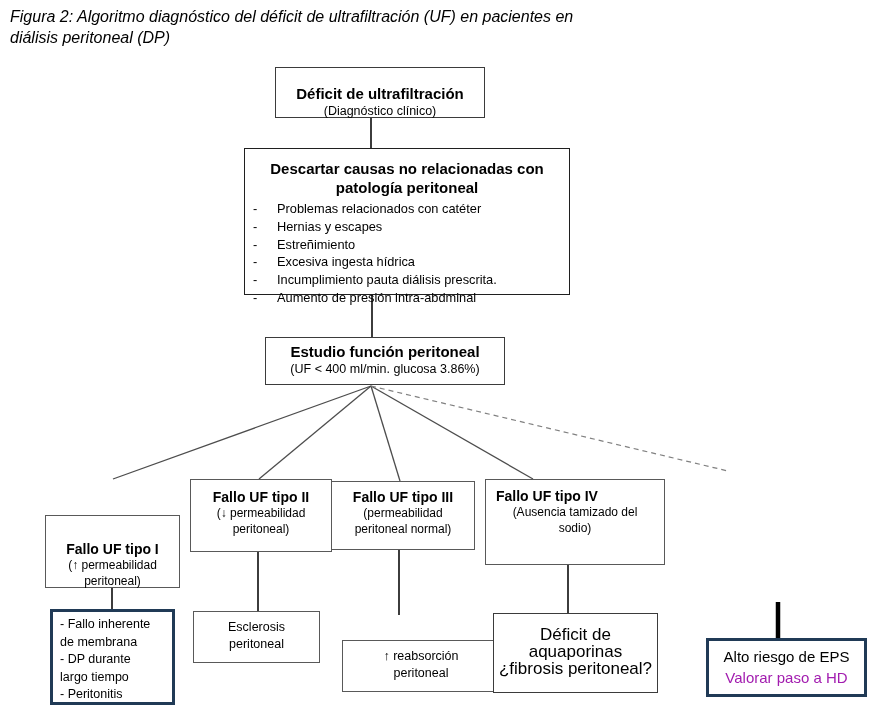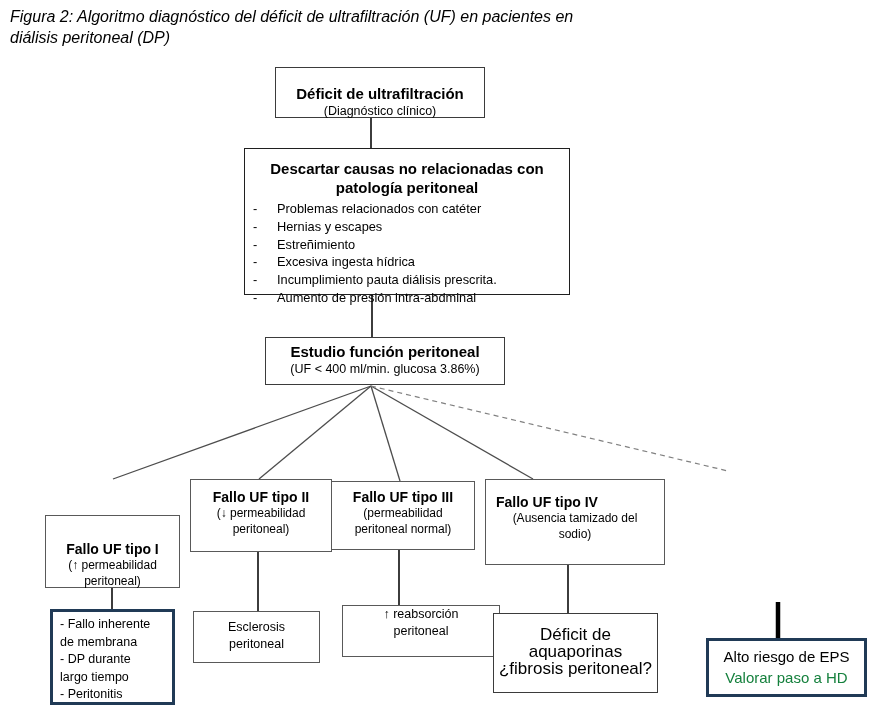--- a/index.html
+++ b/index.html
@@ -53,35 +53,35 @@
   .box-c { left: 265px; top: 337px; width: 240px; height: 48px;  border: 1.4px solid #3b3b3b; padding-top: 4px; }
   .box-c .t { font-size: 15px; line-height: 19px; }
   .box-c .s { font-size: 12.5px; line-height: 17px; }
 
   
   .tbox .t { font-size: 14px; line-height: 18px; }
   .tbox .s { font-size: 12px; line-height: 15.5px; }
   .box-t1 { left: 45px;  top: 479px; width: 135px; height: 73px; border: 1.3px solid #595959; padding-top: 24px; margin-top: 36px; }
   .box-t2 { left: 190px; top: 479px; width: 142px; height: 73px; border: 1.3px solid #595959; padding-top: 8px; }
   .box-t3 { left: 331px; top: 481px; width: 144px; height: 69px; border: 1.3px solid #595959; padding-top: 6px; }
-  .box-t4 { left: 485px; top: 479px; width: 180px; height: 86px; border: 1.3px solid #595959; padding-top: 13px; }
+  .box-t4 { left: 485px; top: 479px; width: 180px; height: 86px; border: 1.3px solid #595959; padding-top: 7px; }
   .box-t4 .t { text-align: left; padding-left: 10px; }
   .box-t5 { left: 685px; top: 481px; width: 193px; height: 122px; border: 1.6px solid #404040; text-align: left; padding: 11px 6px 0 2px; }
   .box-t5 .t { font-size: 15px; line-height: 18px; padding-left: 15px; }
   .box-t5 .perm { margin-top: 19px; font-size: 13.5px; display: flex; align-items: center; }
   .box-t5 .up-arrow { font-weight: bold; font-size: 18px; line-height: 14px; }
   .box-t5 .tal { margin-top: 16px; font-size: 13.5px; padding-left: 15px; }
 
   
   .res1 { left: 50px;  top: 609px; width: 125px; height: 96px; border: 3.5px solid #203a56; text-align: left; padding: 4px 3px 0 7px; font-size: 12.5px; line-height: 17.6px; }
   .res2 { left: 193px; top: 611px; width: 127px; height: 52px; border: 1.3px solid #595959; padding-top: 7px;  font-size: 12.5px; line-height: 17px; }
-  .res3 { left: 342px; top: 605px; width: 158px; height: 52px; border: 1.3px solid #595959;  font-size: 12.5px; line-height: 17px; }
+  .res3 { left: 342px; top: 640px; width: 158px; height: 52px; border: 1.3px solid #595959; padding-top: 7px;  font-size: 12.5px; line-height: 17px; }
   .res4 { left: 493px; top: 613px; width: 165px; height: 80px; border: 1.4px solid #3b3b3b; padding-top: 12px;  font-size: 17px; line-height: 17px; }
   .res5 { left: 706px; top: 638px; width: 161px; height: 59px; border: 3.5px solid #203a56; padding-top: 5px;  font-size: 15px;  line-height: 21px; }
-  .res5 .warn { color: #15803d; }
+  .res5 .warn { color: #a21caf; }
 </style>
 </head>
 <body>
 
 <div class="canvas">
 
   <div class="fig-title">
     <span>Figura 2: Algoritmo diagnóstico del déficit de ultrafiltración (UF) en pacientes en</span>
     <span>diálisis peritoneal (DP)</span>
   </div>

